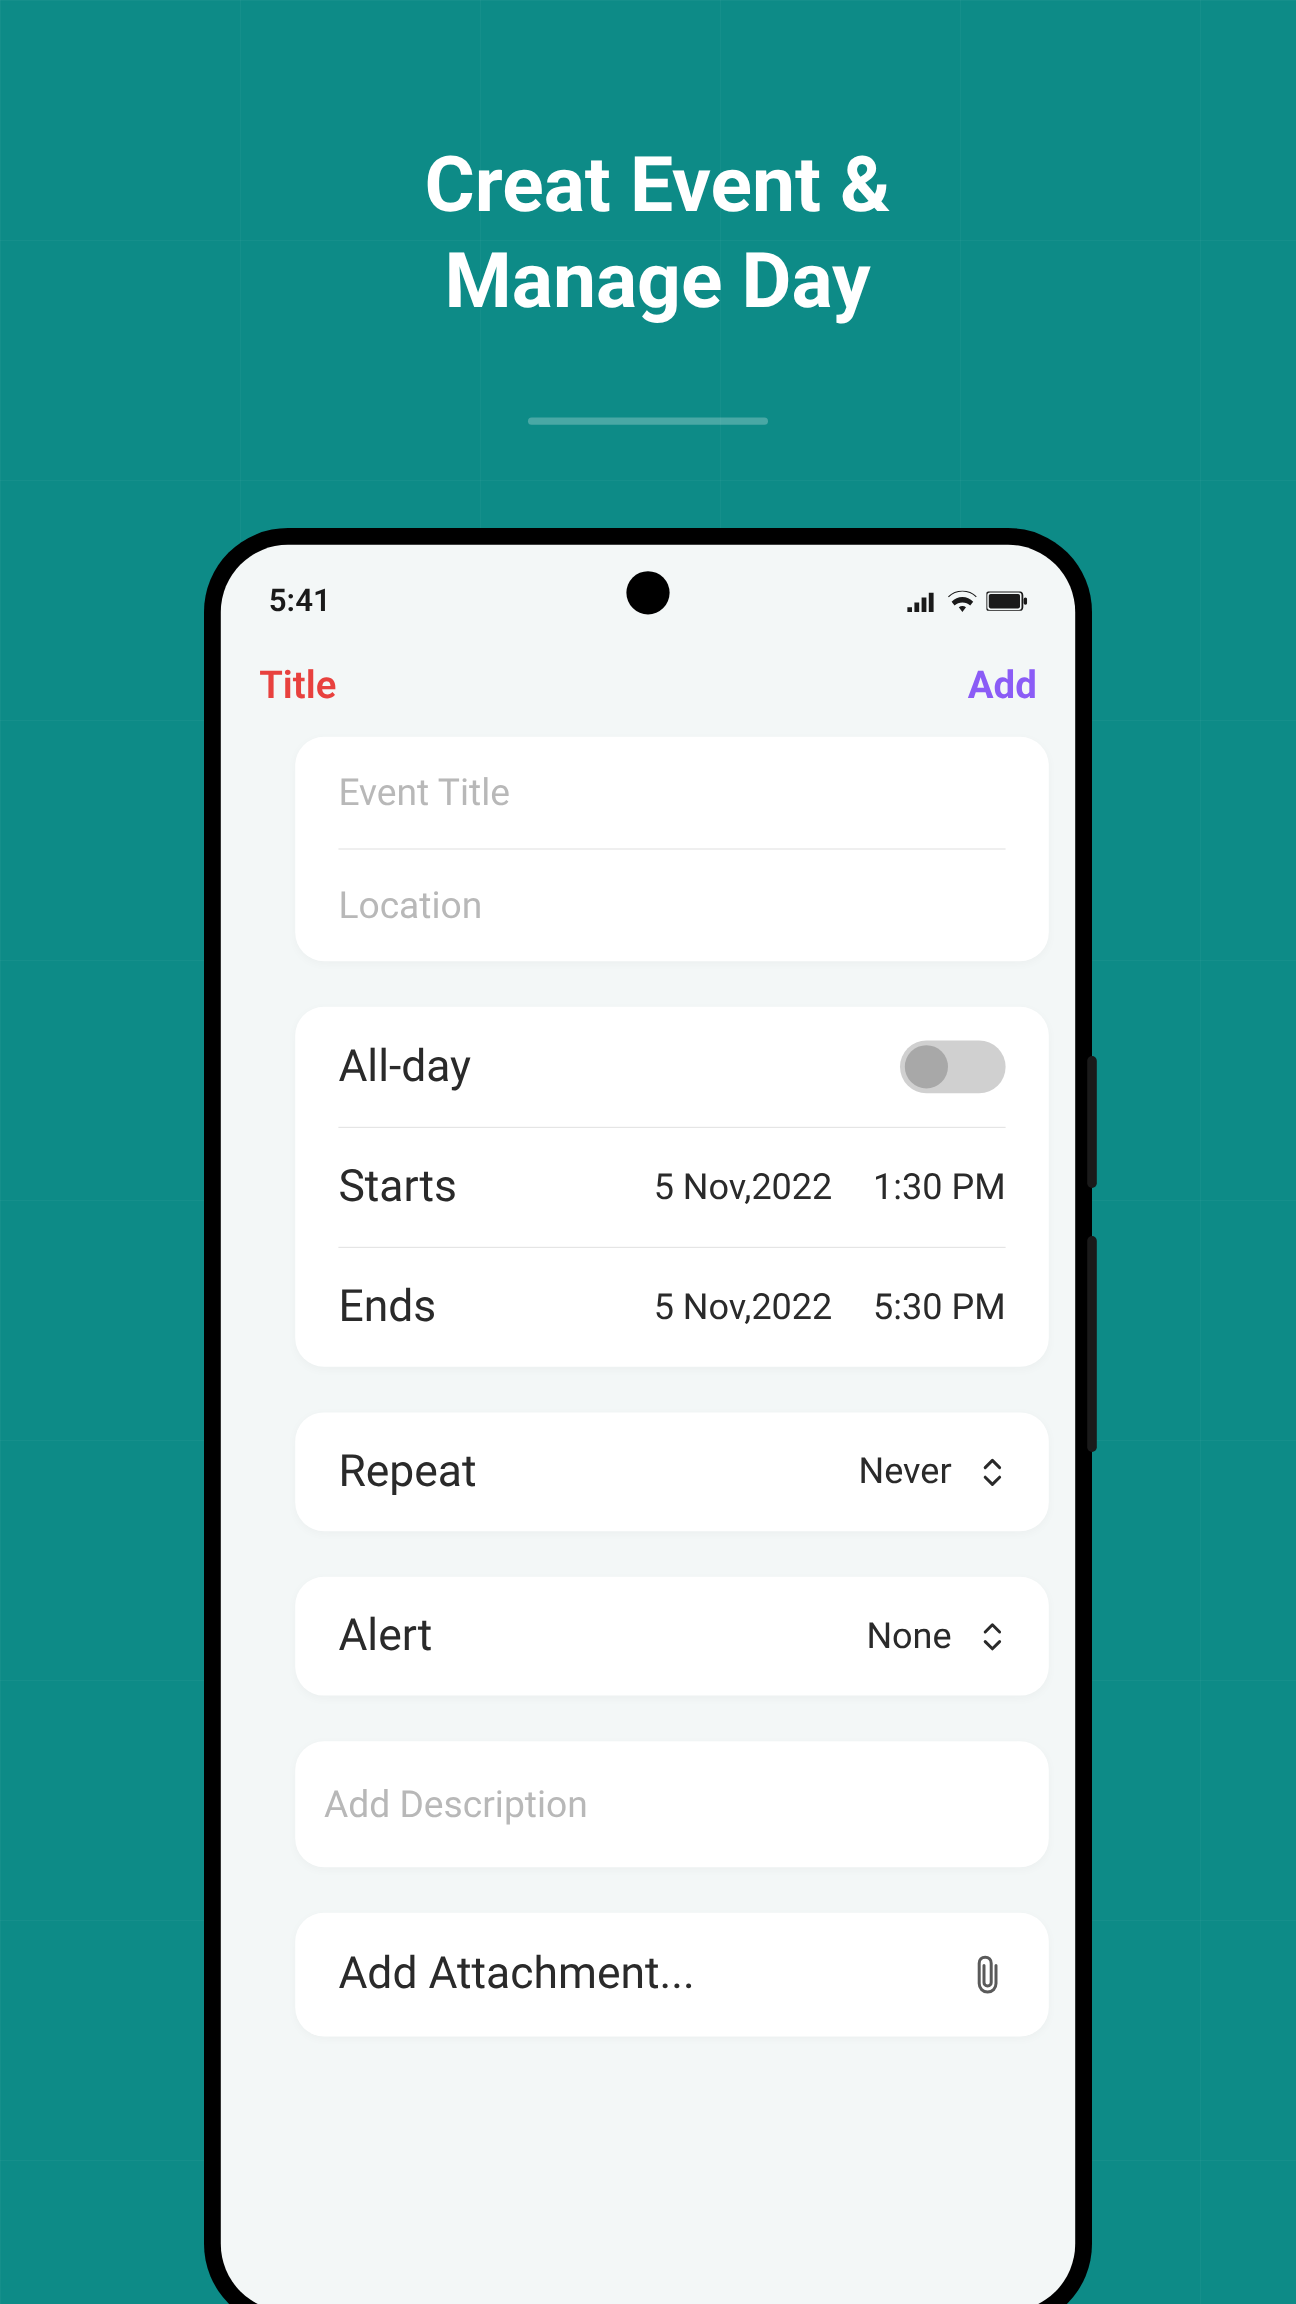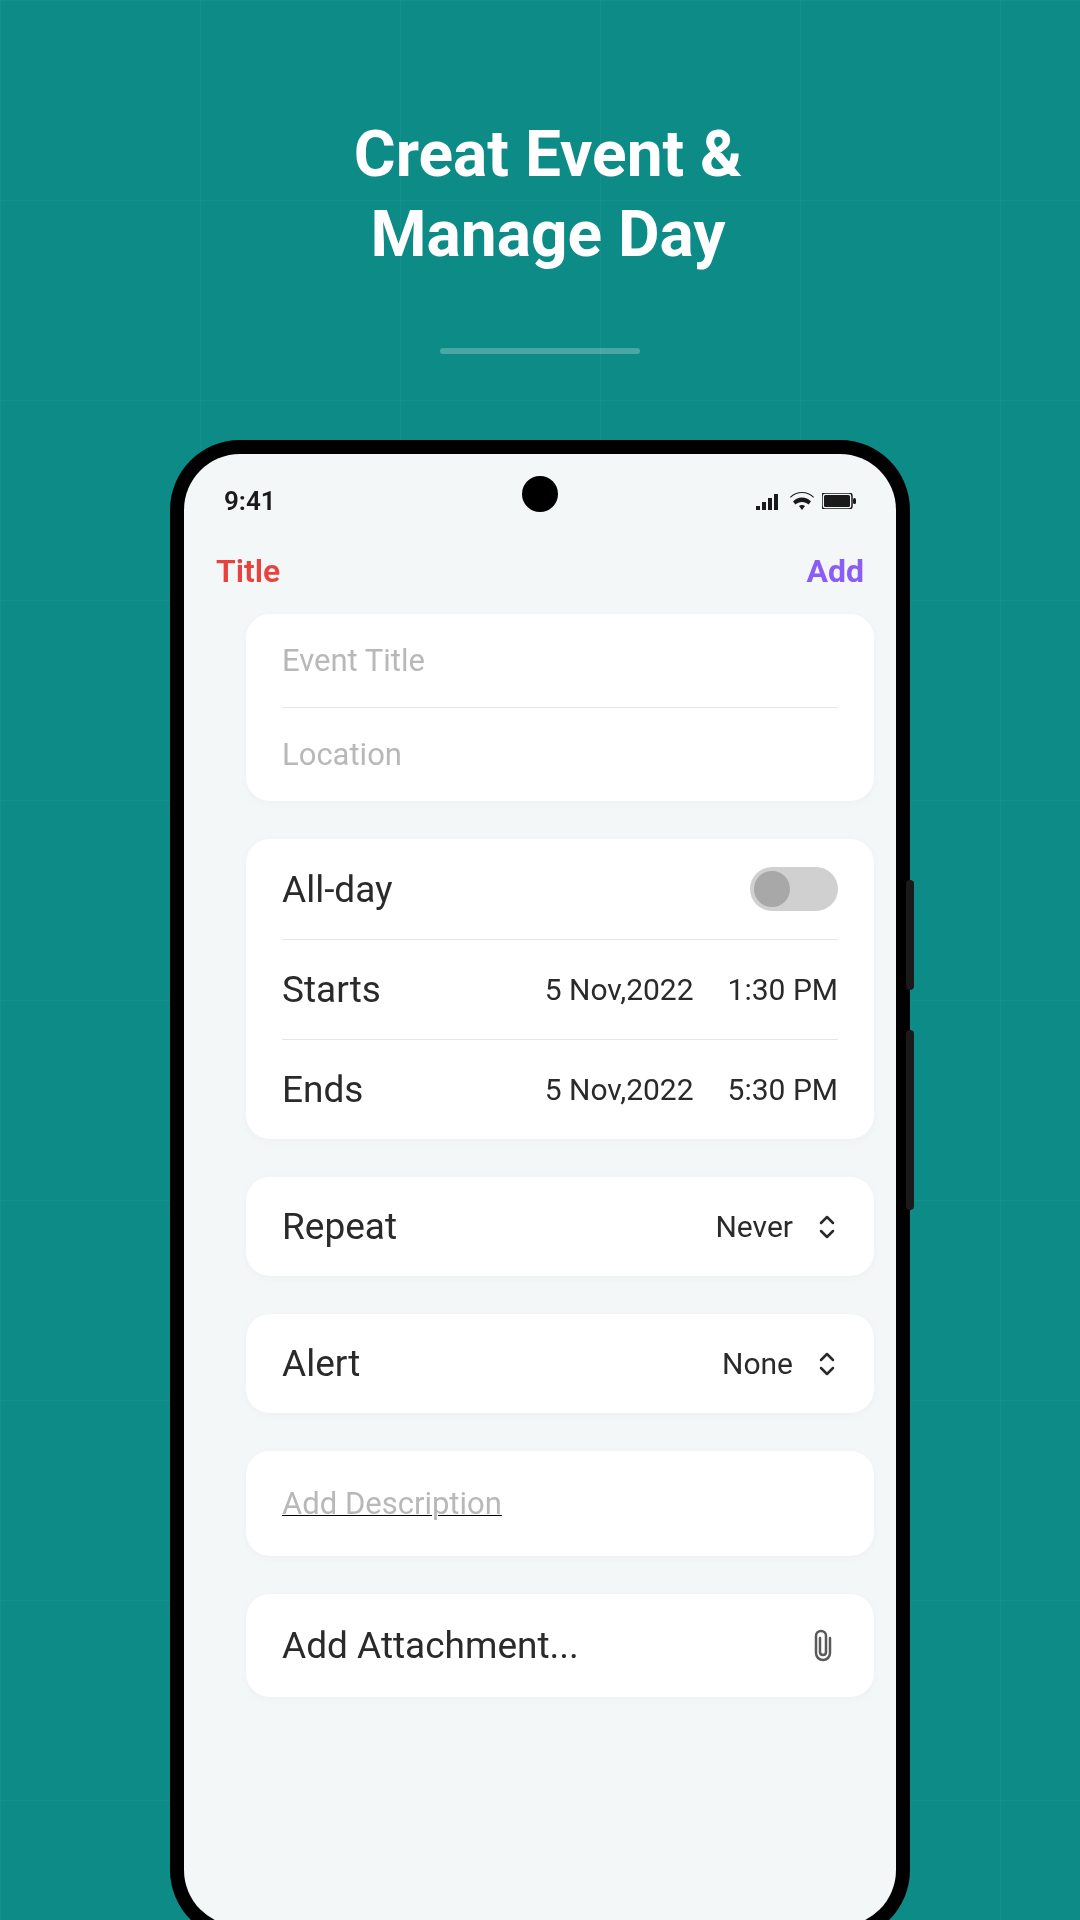--- a/index.html
+++ b/index.html
@@ -204,22 +204,21 @@
       align-items: baseline;
     }
     
     .selector-value {
       display: flex;
       align-items: center;
       gap: 23px;
     }
     
     .desc-card {
-      padding: 34px 36px;
-      text-decoration: underline;
+      padding: 34px 24px;
     }
     
     .attach-row {
       padding: 30px 36px;
       display: flex;
       align-items: center;
       justify-content: space-between;
     }
     
     .signal-icon svg, .wifi-icon svg, .battery-icon svg {
@@ -248,21 +247,21 @@
 <div class="headline-underline"></div>
 
 <div class="phone">
   <div class="phone-side-btn-right-1"></div>
   <div class="phone-side-btn-right-2"></div>
 
   <div class="screen">
     <div class="camera"></div>
 
     <div class="status-bar">
-      <div class="status-time">9:41</div>
+      <div class="status-time">5:41</div>
       <div class="status-icons">
         <span class="signal-icon">
           <svg width="26" height="18" viewBox="0 0 26 18">
               <path fill="#1a1a1a" d="M0 14h4v4H0zM6 10h4v8H6zM12 6h4v12h-4zM18 2h4v16h-4z"></path>
             </svg>
         </span>
         <span class="wifi-icon">
           <svg width="24" height="18" viewBox="0 0 24 18">
               <path fill="#1a1a1a" d="M12 18l-3-4c1.8-1.4 4.2-1.4 6 0zM12 10c-2.5 0-4.8 1-6.5 2.6L3 9.4C5.4 7 8.6 5.6 12 5.6s6.6 1.4 9 3.8l-2.5 3.2C16.8 11 14.5 10 12 10zM12 1C7.6 1 3.6 2.8 0.7 5.7L0 5c3.2-3.2 7.4-5 12-5s8.8 1.8 12 5l-0.7 0.7C20.4 2.8 16.4 1 12 1z"></path>
             </svg>

